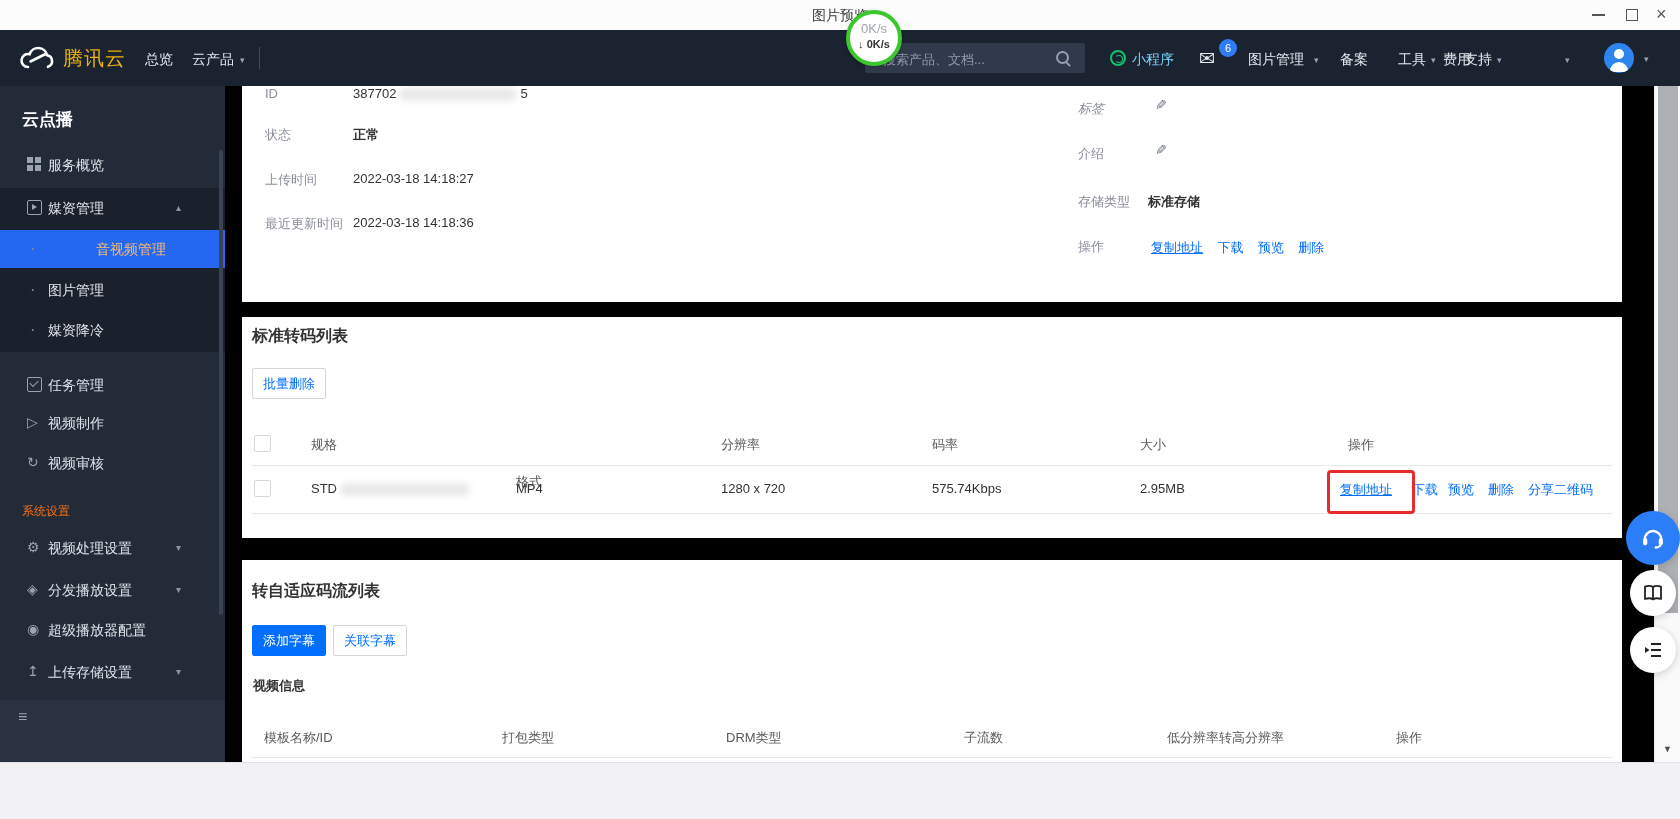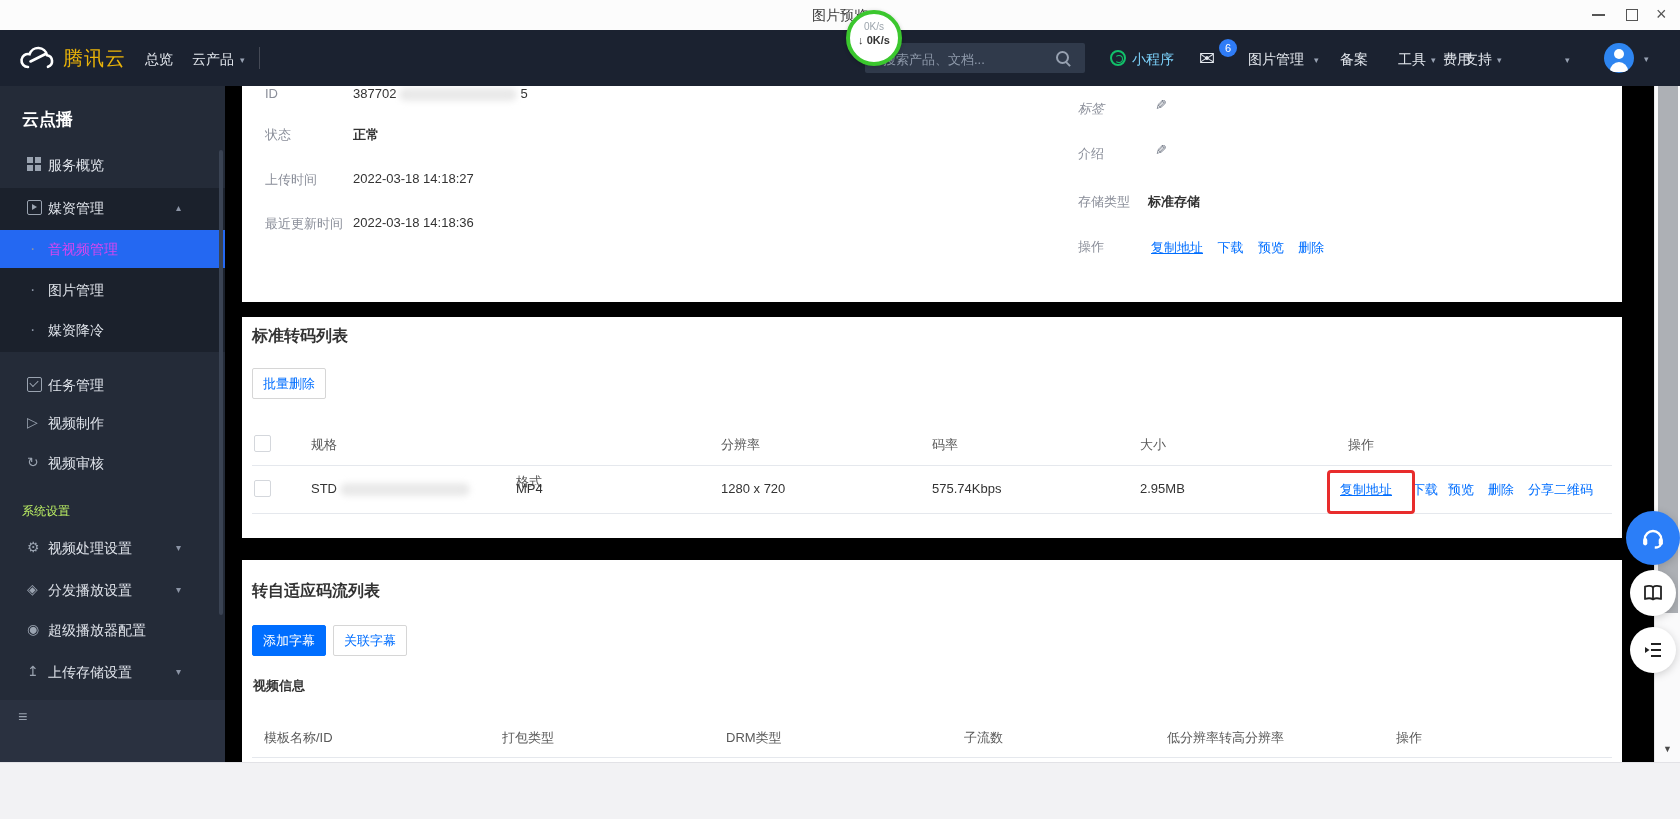--- a/index.html
+++ b/index.html
@@ -28,33 +28,33 @@
   .mag::after{content:"";position:absolute;width:2px;height:6px;background:#97A1B1;left:9px;top:8px;transform:rotate(-45deg);}
   .mp-icon{position:absolute;left:1110px;top:20px;width:12px;height:12px;border:2px solid #12C06A;border-radius:50%;}
   .mp-icon::after{content:"";position:absolute;left:3px;top:3px;width:6px;height:6px;border:1.5px solid #12C06A;border-radius:50%;border-left-color:transparent;}
   .mail{position:absolute;left:1199px;top:17px;font-size:19px;color:#E6EAF0;}
   .mail-badge{position:absolute;left:1219px;top:9px;width:18px;height:18px;border-radius:50%;background:#2F7CF6;color:#fff;font-size:11px;text-align:center;line-height:18px;}
   .avatar{position:absolute;left:1604px;top:13px;width:30px;height:30px;border-radius:50%;background:#2E85F0;overflow:hidden;}
   .avatar::before{content:"";position:absolute;width:10px;height:10px;border-radius:50%;background:#fff;left:10px;top:6px;}
   .avatar::after{content:"";position:absolute;width:18px;height:10px;border-radius:9px 9px 0 0;background:#fff;left:6px;top:19px;}
   
   .speed{position:absolute;left:846px;top:10px;width:56px;height:56px;border-radius:50%;background:#fff;border:4px solid #3BC72E;z-index:60;box-sizing:border-box;text-align:center;box-shadow:0 1px 4px rgba(0,0,0,.2);}
-  .speed .up{display:block;margin-top:7px;font-size:10px;color:#9DA5AD;}
+  .speed .up{display:block;margin-top:7px;font-size:13px;color:#9DA5AD;}
   .speed .down{display:block;margin-top:2px;font-size:11px;font-weight:bold;color:#333;}
   
   .sidebar{position:absolute;left:0;top:86px;width:225px;height:676px;background:#242B38;z-index:10;}
   .sb-band{position:absolute;left:0;top:102px;width:225px;height:164px;background:#1B212C;}
   .sb-active{position:absolute;left:0;top:144px;width:225px;height:38px;background:#2468F2;}
   .sb-footer{position:absolute;left:0;top:614px;width:225px;height:62px;background:#2A3140;}
   .sb-title{position:absolute;left:22px;top:22px;font-size:17px;font-weight:bold;color:#fff;}
   .sb-item{position:absolute;left:48px;font-size:14px;color:#DFE3EA;white-space:nowrap;}
   .sb-icon{position:absolute;left:27px;font-size:14px;color:#9AA3B0;line-height:14px;}
   .sb-dot{position:absolute;left:30px;font-size:16px;color:#8B94A5;line-height:10px;}
   .sb-caret{position:absolute;left:176px;font-size:10px;color:#8B94A5;}
-  .sb-section{position:absolute;left:22px;font-size:12px;color:#bef264;}
+  .sb-section{position:absolute;left:22px;font-size:12px;color:#f97316;}
   .sb-scroll{position:absolute;left:219px;top:64px;width:4px;height:465px;background:#3A4353;border-radius:2px;}
   .icon-grid{position:absolute;left:27px;width:14px;height:14px;background:
     linear-gradient(#9AA3B0,#9AA3B0) 0 0/6px 6px no-repeat,
     linear-gradient(#9AA3B0,#9AA3B0) 100% 0/6px 6px no-repeat,
     linear-gradient(#9AA3B0,#9AA3B0) 0 100%/6px 6px no-repeat,
     linear-gradient(#9AA3B0,#9AA3B0) 100% 100%/6px 6px no-repeat;}
   .icon-media{position:absolute;left:27px;width:13px;height:13px;border:1.5px solid #9AA3B0;border-radius:2px;}
   .icon-media::after{content:"";position:absolute;left:4px;top:3px;border-left:5px solid #9AA3B0;border-top:3.5px solid transparent;border-bottom:3.5px solid transparent;}
   .icon-task{position:absolute;left:27px;width:13px;height:13px;border:1.5px solid #9AA3B0;border-radius:2px;}
   .icon-task::after{content:"";position:absolute;left:2px;top:2px;width:7px;height:4px;border-left:1.5px solid #9AA3B0;border-bottom:1.5px solid #9AA3B0;transform:rotate(-45deg);}
@@ -145,21 +145,21 @@
   <div class="sb-title">云点播</div>
 
   <span class="icon-grid" style="top:71px;"></span>
   <div class="sb-item" style="top:71px;">服务概览</div>
 
   <span class="icon-media" style="top:114px;"></span>
   <div class="sb-item" style="top:114px;">媒资管理</div>
   <span class="sb-caret" style="top:116px;">▴</span>
 
   <span class="sb-dot" style="top:158px;">·</span>
-  <div class="sb-item" style="top:155px;color:#d946ef;">音视频管理</div>
+  <div class="sb-item" style="top:155px;color:#fdba74;margin-left:48px;">音视频管理</div>
 
   <span class="sb-dot" style="top:199px;">·</span>
   <div class="sb-item" style="top:196px;">图片管理</div>
 
   <span class="sb-dot" style="top:239px;">·</span>
   <div class="sb-item" style="top:236px;">媒资降冷</div>
 
   <span class="icon-task" style="top:291px;"></span>
   <div class="sb-item" style="top:291px;">任务管理</div>
 

